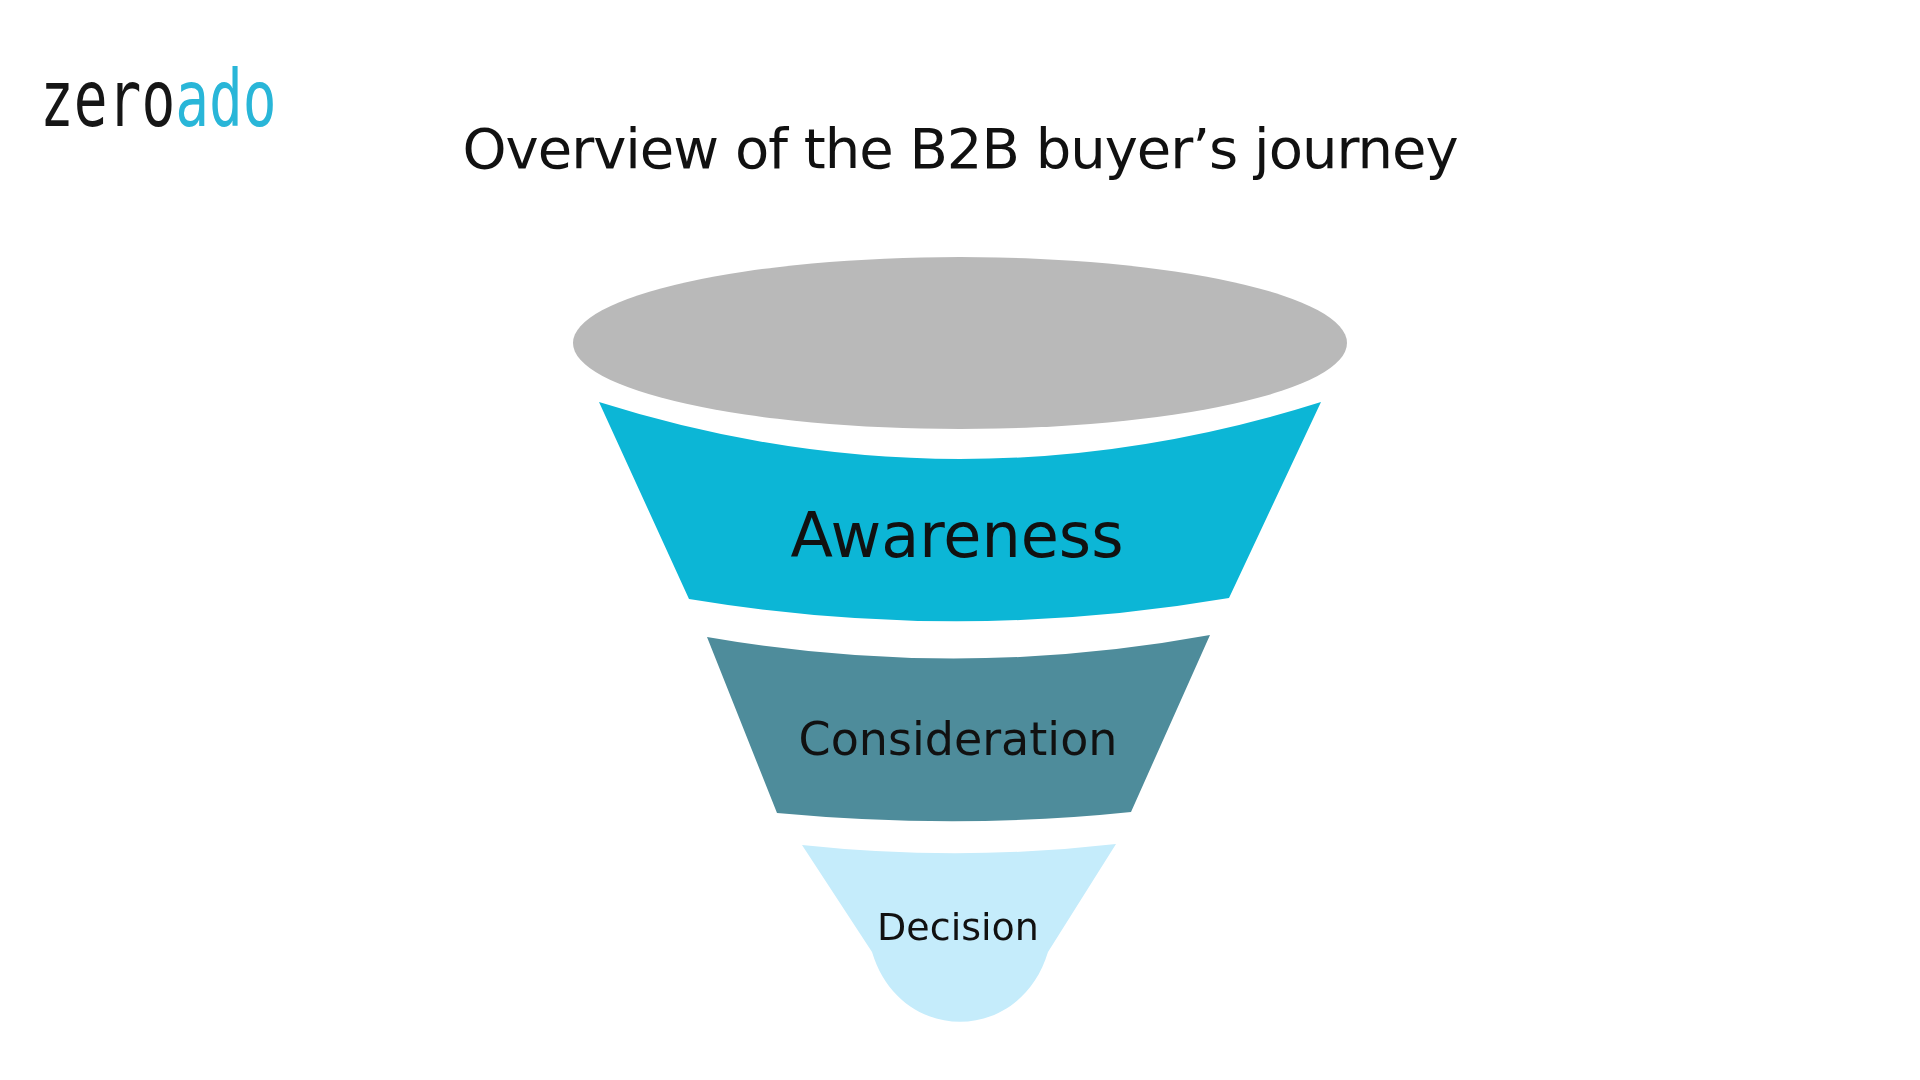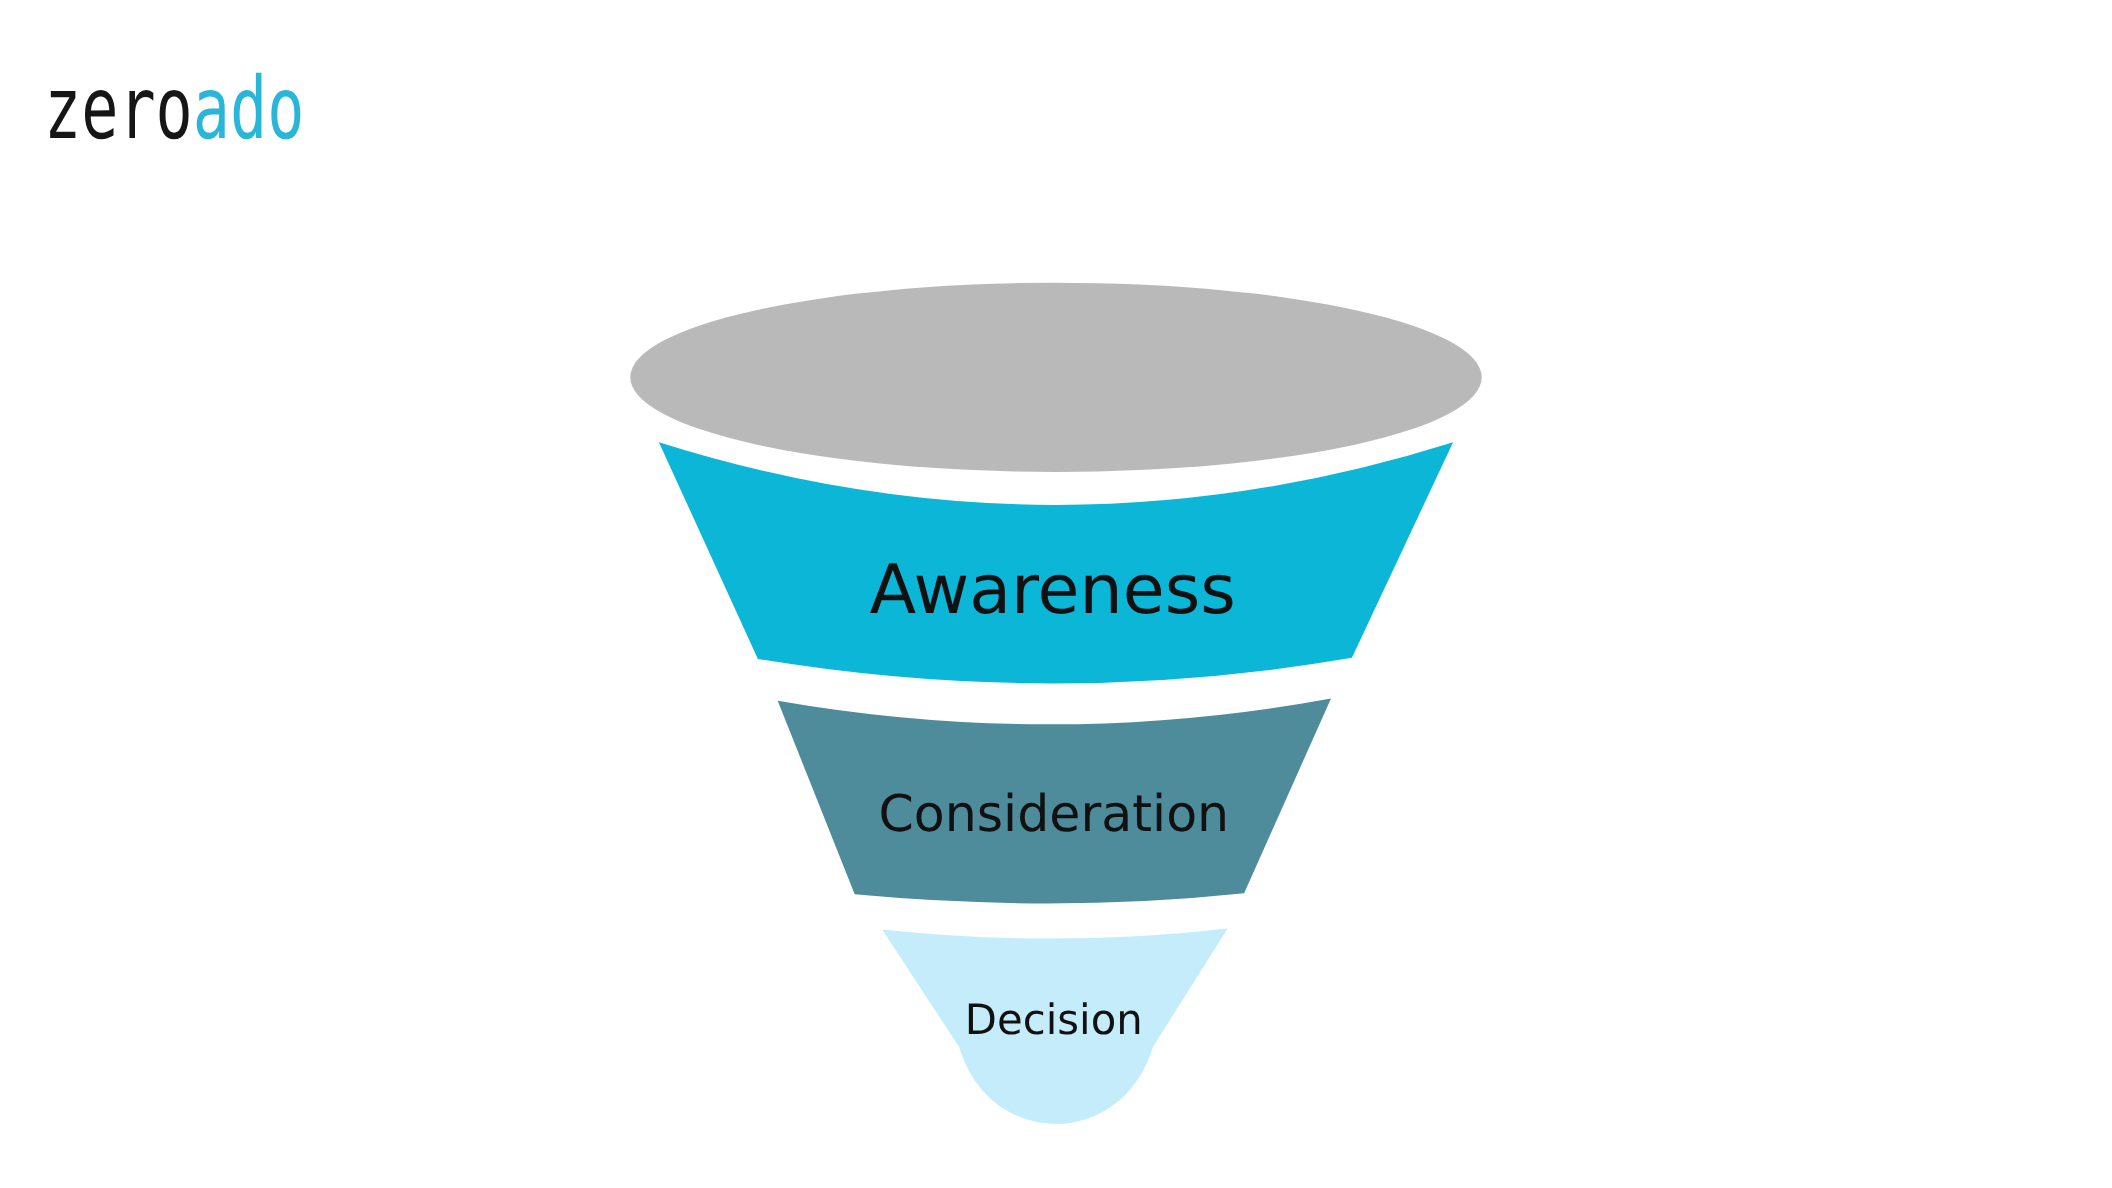--- a/index.html
+++ b/index.html
@@ -61,20 +61,21 @@
 </style>
 </head>
 <body>
 
 <div class="stage">
 
   <div class="logo">
     <span class="logo-black">zero</span><span class="logo-accent">ado</span>
   </div>
 
+  <h1 class="title">Overview of the B2B buyer’s journey</h1>
 
   <svg class="funnel-svg" viewBox="0 0 1920 1080" xmlns="http://www.w3.org/2000/svg">
 
     <ellipse cx="960" cy="343" rx="387" ry="86" fill="#b9b9b9"></ellipse>
 
     <path d="M 599 402
              Q 960 516 1321 402
              L 1229 598
              Q 960 644 689 599
              Z" fill="#0cb6d6"></path>

